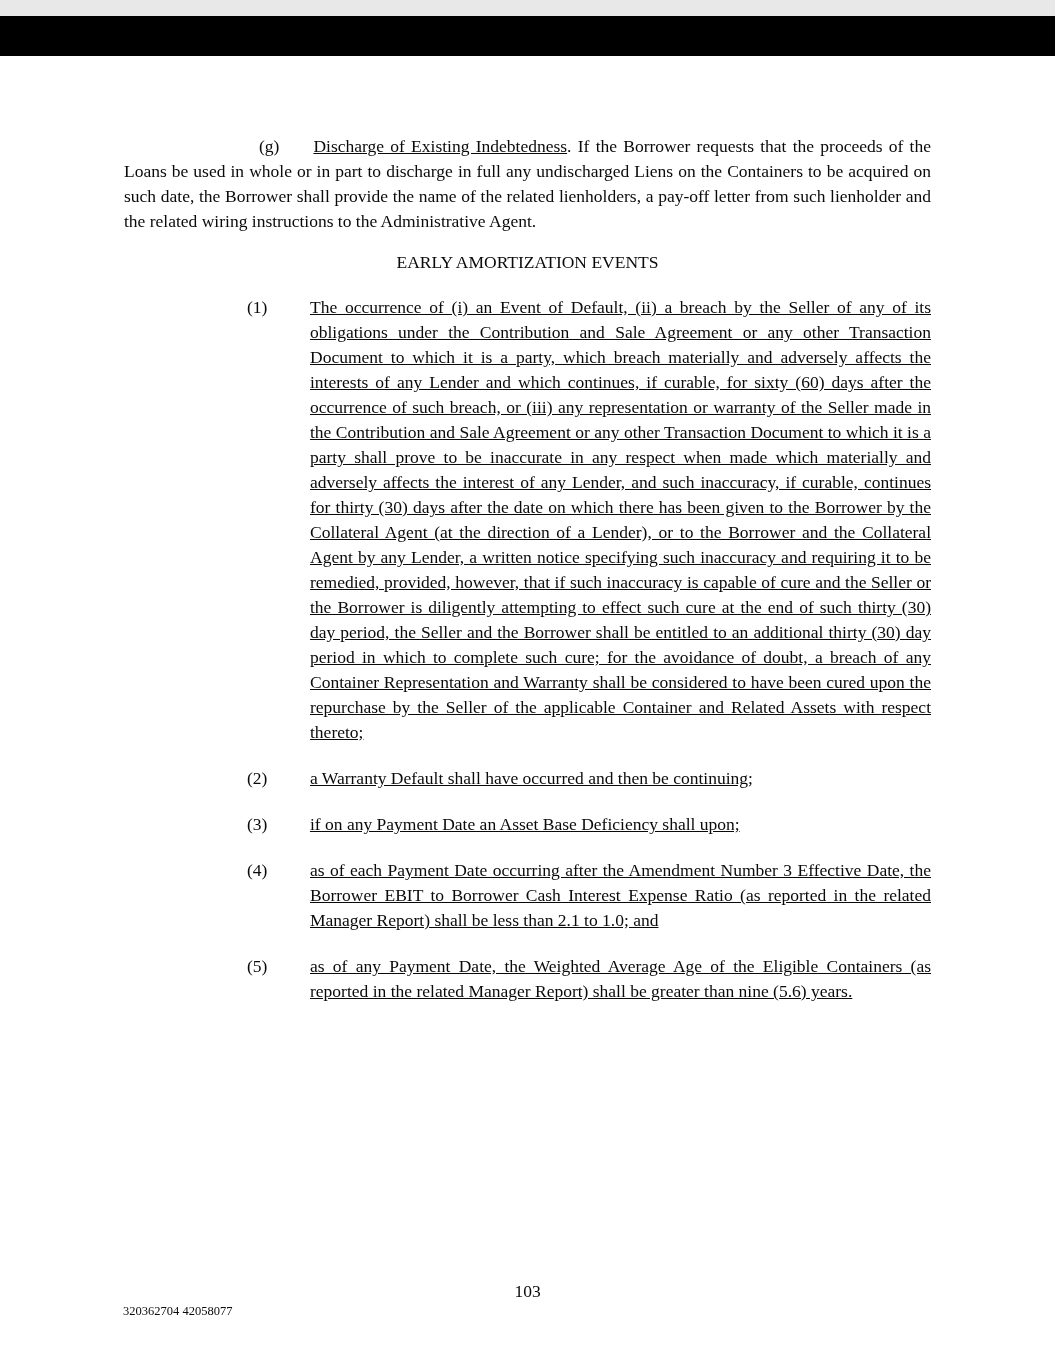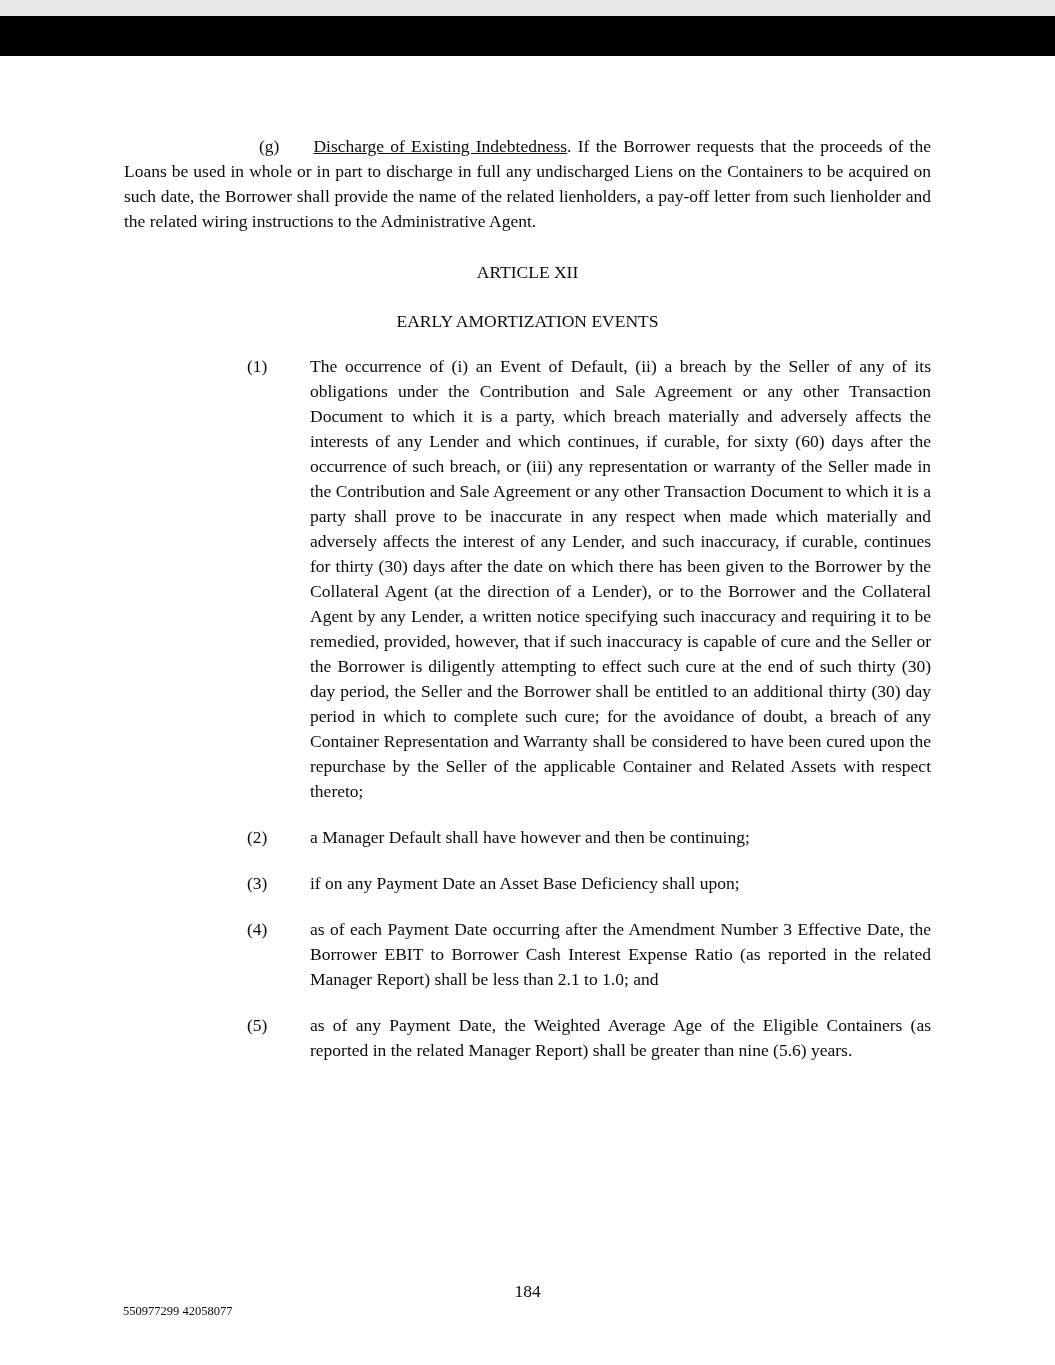--- a/index.html
+++ b/index.html
@@ -69,20 +69,21 @@
     display: flex;
     margin-left: 123px;
     margin-bottom: 21px;
   }
   .item .num {
     flex: 0 0 63px;
   }
   .item .txt {
     flex: 1 1 auto;
     text-align: justify;
+    text-decoration: underline;
   }
   .page-number {
     position: absolute;
     top: 1263px;
     left: 0;
     width: 100%;
     text-align: center;
   }
   .footer-id {
     position: absolute;
@@ -96,35 +97,34 @@
 <body>
 
 <div class="page">
 
   <div class="scan-bar"></div>
 
   <div class="content">
 
     <p class="para para-g"><span>(g)</span><span class="tab-gap"></span><span class="underline">Discharge of Existing Indebtedness</span><span>.  If the Borrower requests that the proceeds of the Loans be used in whole or in part to discharge in full any undischarged Liens on the Containers to be acquired on such date, the Borrower shall provide the name of the related lienholders, a pay-off letter from such lienholder and the related wiring instructions to the Administrative Agent.</span></p>
 
-    <h2 class="center-head article-title">ARTICLE XII</h2>
 
     <h3 class="center-head article-subtitle">EARLY AMORTIZATION EVENTS</h3>
 
 
     <div class="list">
 
       <div class="item">
         <span class="num">(1)</span>
         <span class="txt">The occurrence of (i) an Event of Default, (ii) a breach by the Seller of any of its obligations under the Contribution and Sale Agreement or any other Transaction Document to which it is a party, which breach materially and adversely affects the interests of any Lender and which continues, if curable, for sixty (60) days after the occurrence of such breach, or (iii) any representation or warranty of the Seller made in the Contribution and Sale Agreement or any other Transaction Document to which it is a party shall prove to be inaccurate in any respect when made which materially and adversely affects the interest of any Lender, and such inaccuracy, if curable, continues for thirty (30) days after the date on which there has been given to the Borrower by the Collateral Agent (at the direction of a Lender), or to the Borrower and the Collateral Agent by any Lender, a written notice specifying such inaccuracy and requiring it to be remedied, provided, however, that if such inaccuracy is capable of cure and the Seller or the Borrower is diligently attempting to effect such cure at the end of such thirty (30) day period, the Seller and the Borrower shall be entitled to an additional thirty (30) day period in which to complete such cure; for the avoidance of doubt, a breach of any Container Representation and Warranty shall be considered to have been cured upon the repurchase by the Seller of the applicable Container and Related Assets with respect thereto;</span>
       </div>
 
       <div class="item">
         <span class="num">(2)</span>
-        <span class="txt">a Manager Default shall have however and then be continuing;</span>
+        <span class="txt">a Warranty Default shall have occurred and then be continuing;</span>
       </div>
 
       <div class="item">
         <span class="num">(3)</span>
         <span class="txt">if on any Payment Date an Asset Base Deficiency shall upon;</span>
       </div>
 
       <div class="item">
         <span class="num">(4)</span>
         <span class="txt">as of each Payment Date occurring after the Amendment Number 3 Effective Date, the Borrower EBIT to Borrower Cash Interest Expense Ratio (as reported in the related Manager Report) shall be less than 2.1 to 1.0; and</span>
@@ -132,17 +132,17 @@
 
       <div class="item">
         <span class="num">(5)</span>
         <span class="txt">as of any Payment Date, the Weighted Average Age of the Eligible Containers (as reported in the related Manager Report) shall be greater than nine (5.6) years.</span>
       </div>
 
     </div>
 
   </div>
 
-  <div class="page-number">184</div>
+  <div class="page-number">103</div>
 
-  <div class="footer-id">550977299 42058077</div>
+  <div class="footer-id">320362704 42058077</div>
 
 </div>
 
 </body></html>

